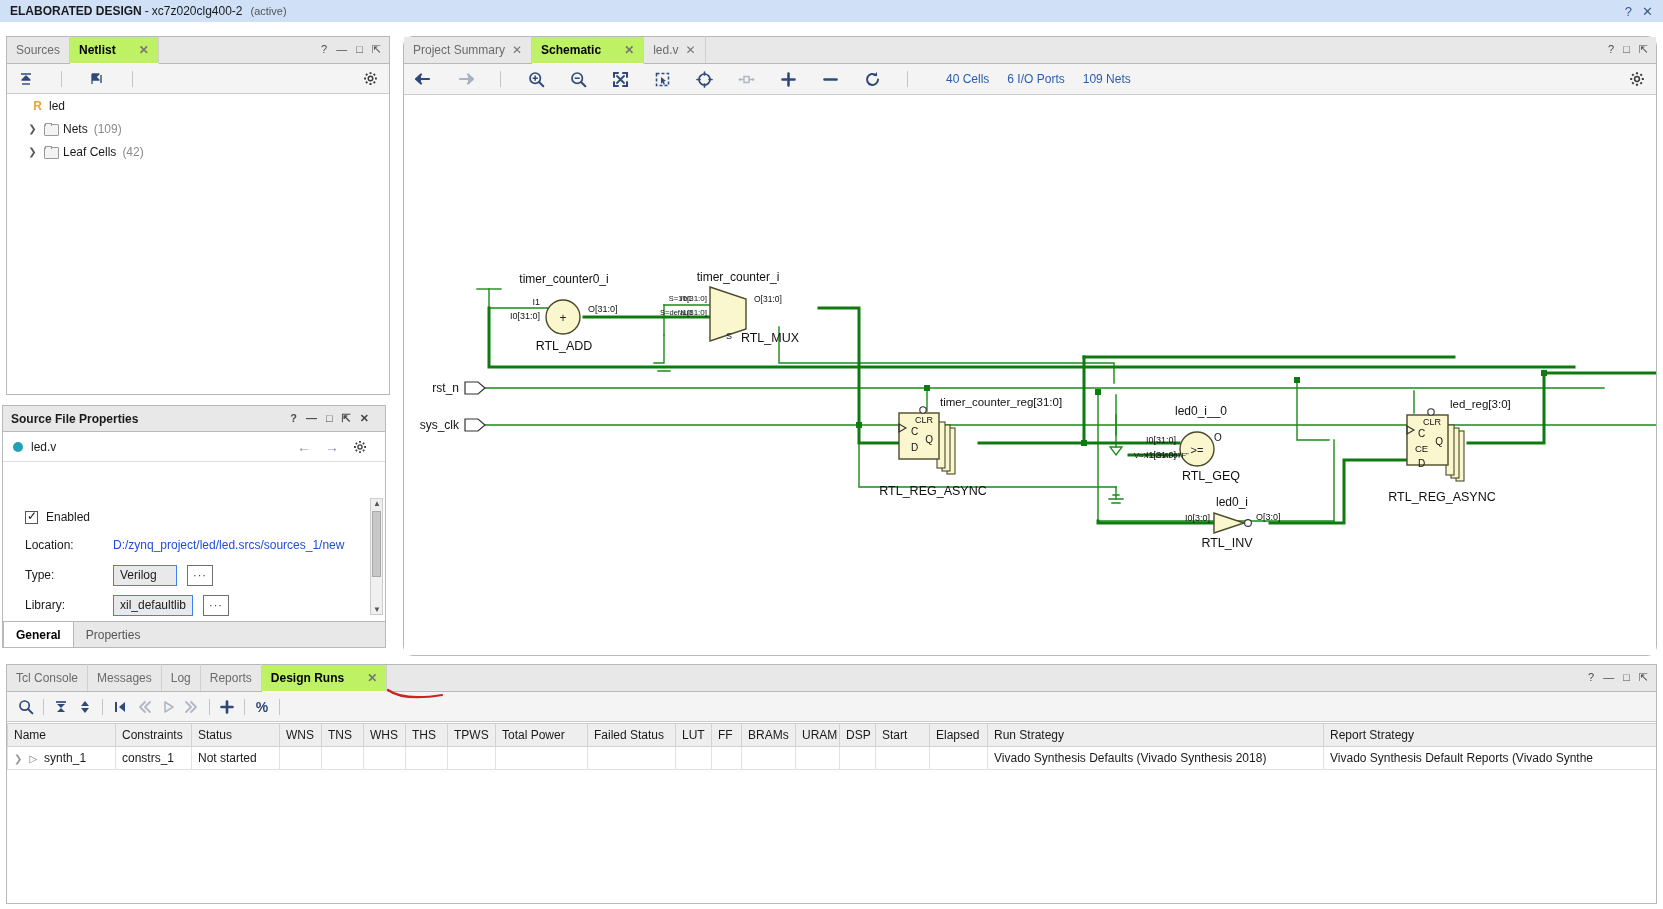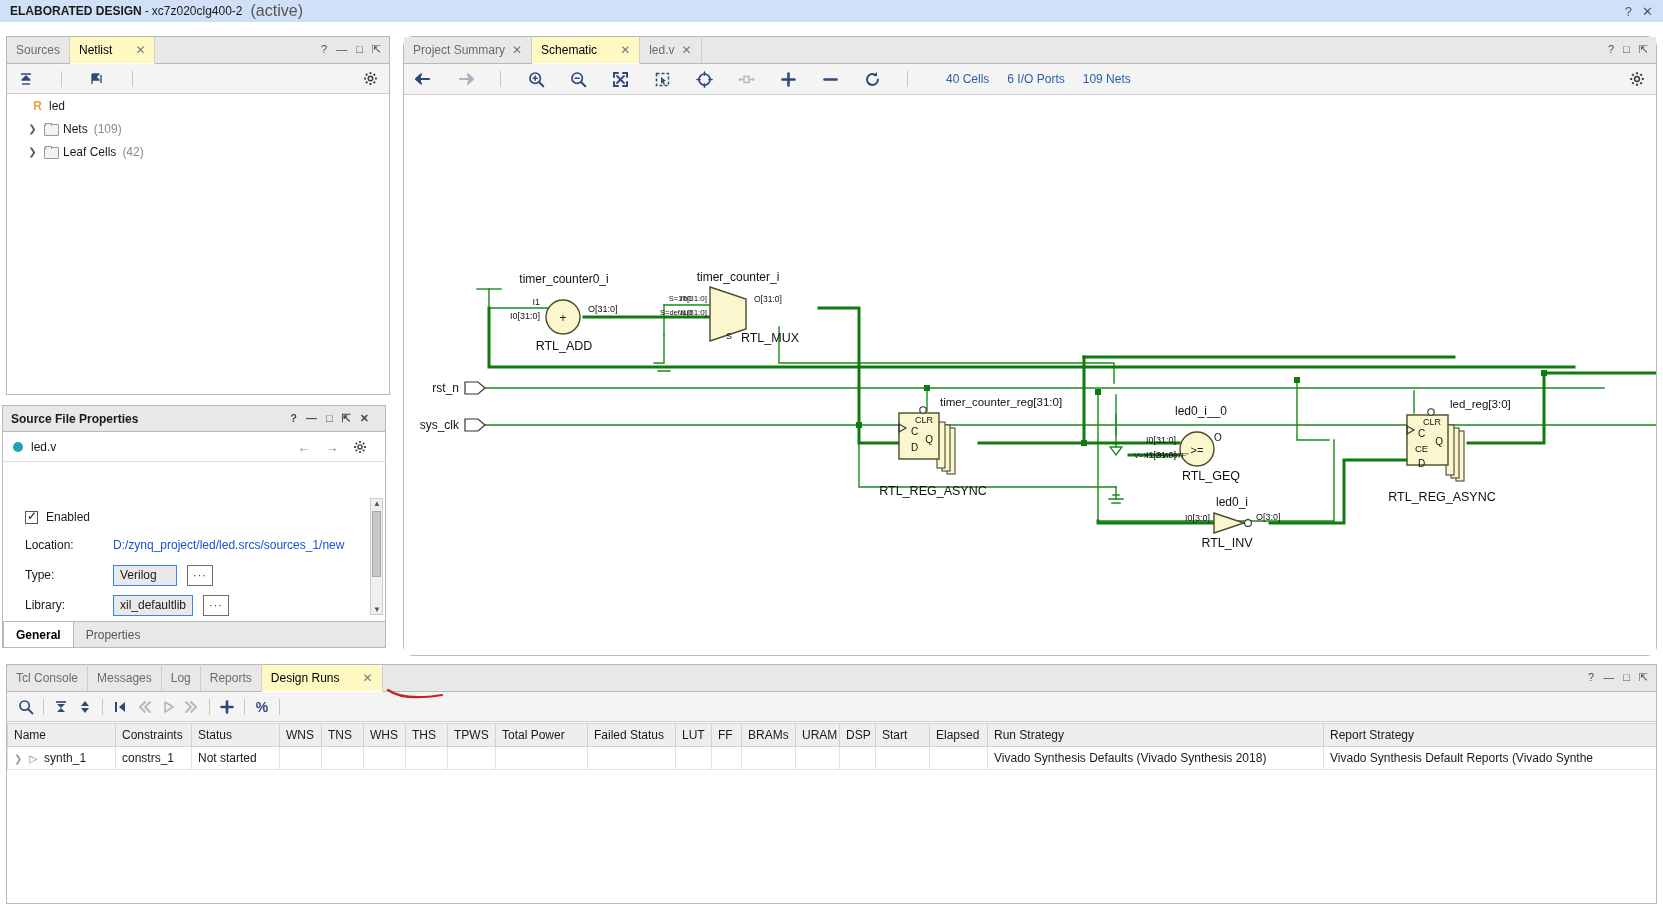--- a/index.html
+++ b/index.html
@@ -14,35 +14,35 @@
   }
   #app { position: relative; width: 1663px; height: 909px; background:#ffffff; }
 
   
   .titlebar {
     position:absolute; left:0; top:0; width:1663px; height:22px;
     background:#cfe0f7; display:flex; align-items:center; padding-left:10px;
   }
   .titlebar .t-main { font-weight:bold; font-size:12px; color:#1a1a1a; }
   .titlebar .t-dev { font-size:12px; color:#1a1a1a; margin-left:3px;}
-  .titlebar .t-state { font-size:16px; color:#555; margin-left:8px; }
+  .titlebar .t-state { font-size:11px; color:#555; margin-left:8px; }
   .titlebar .t-right { margin-left:auto; display:flex; gap:10px; padding-right:10px; color:#3a5a8a; font-size:13px;}
 
   
   .panel { position:absolute; background:#ffffff; border:1px solid #b8b8b8; }
   .panel-tabs {
     height:27px; background:#e8e8e8; display:flex; align-items:flex-end;
     border-bottom:1px solid #b8b8b8; position:relative;
   }
   .ptab {
     height:27px; display:flex; align-items:center; padding:0 9px;
     font-size:12px; color:#6b6b6b; gap:7px; cursor:default;
     border-right:1px solid #cfcfcf;
   }
-  .ptab.active { background:#fef9c3; color:#000; font-weight:normal; border-bottom:1px solid #fff; margin-bottom:-1px;gap:23px;}
+  .ptab.active { background:#bef264; color:#000; font-weight:bold; border-bottom:1px solid #fff; margin-bottom:-1px;gap:23px;}
   .ptab .x { color:#777; font-size:12px; }
   .panel-ctrls {
     margin-left:auto; display:flex; align-items:center; gap:9px;
     padding:0 8px; color:#4a4a4a; font-size:11px; height:27px;
   }
   .ctrl { cursor:default; line-height:1; }
 
   .ptoolbar {
     height:30px; background:#f4f4f4; border-bottom:1px solid #cccccc;
     display:flex; align-items:center; padding:0 8px; gap:20px;

